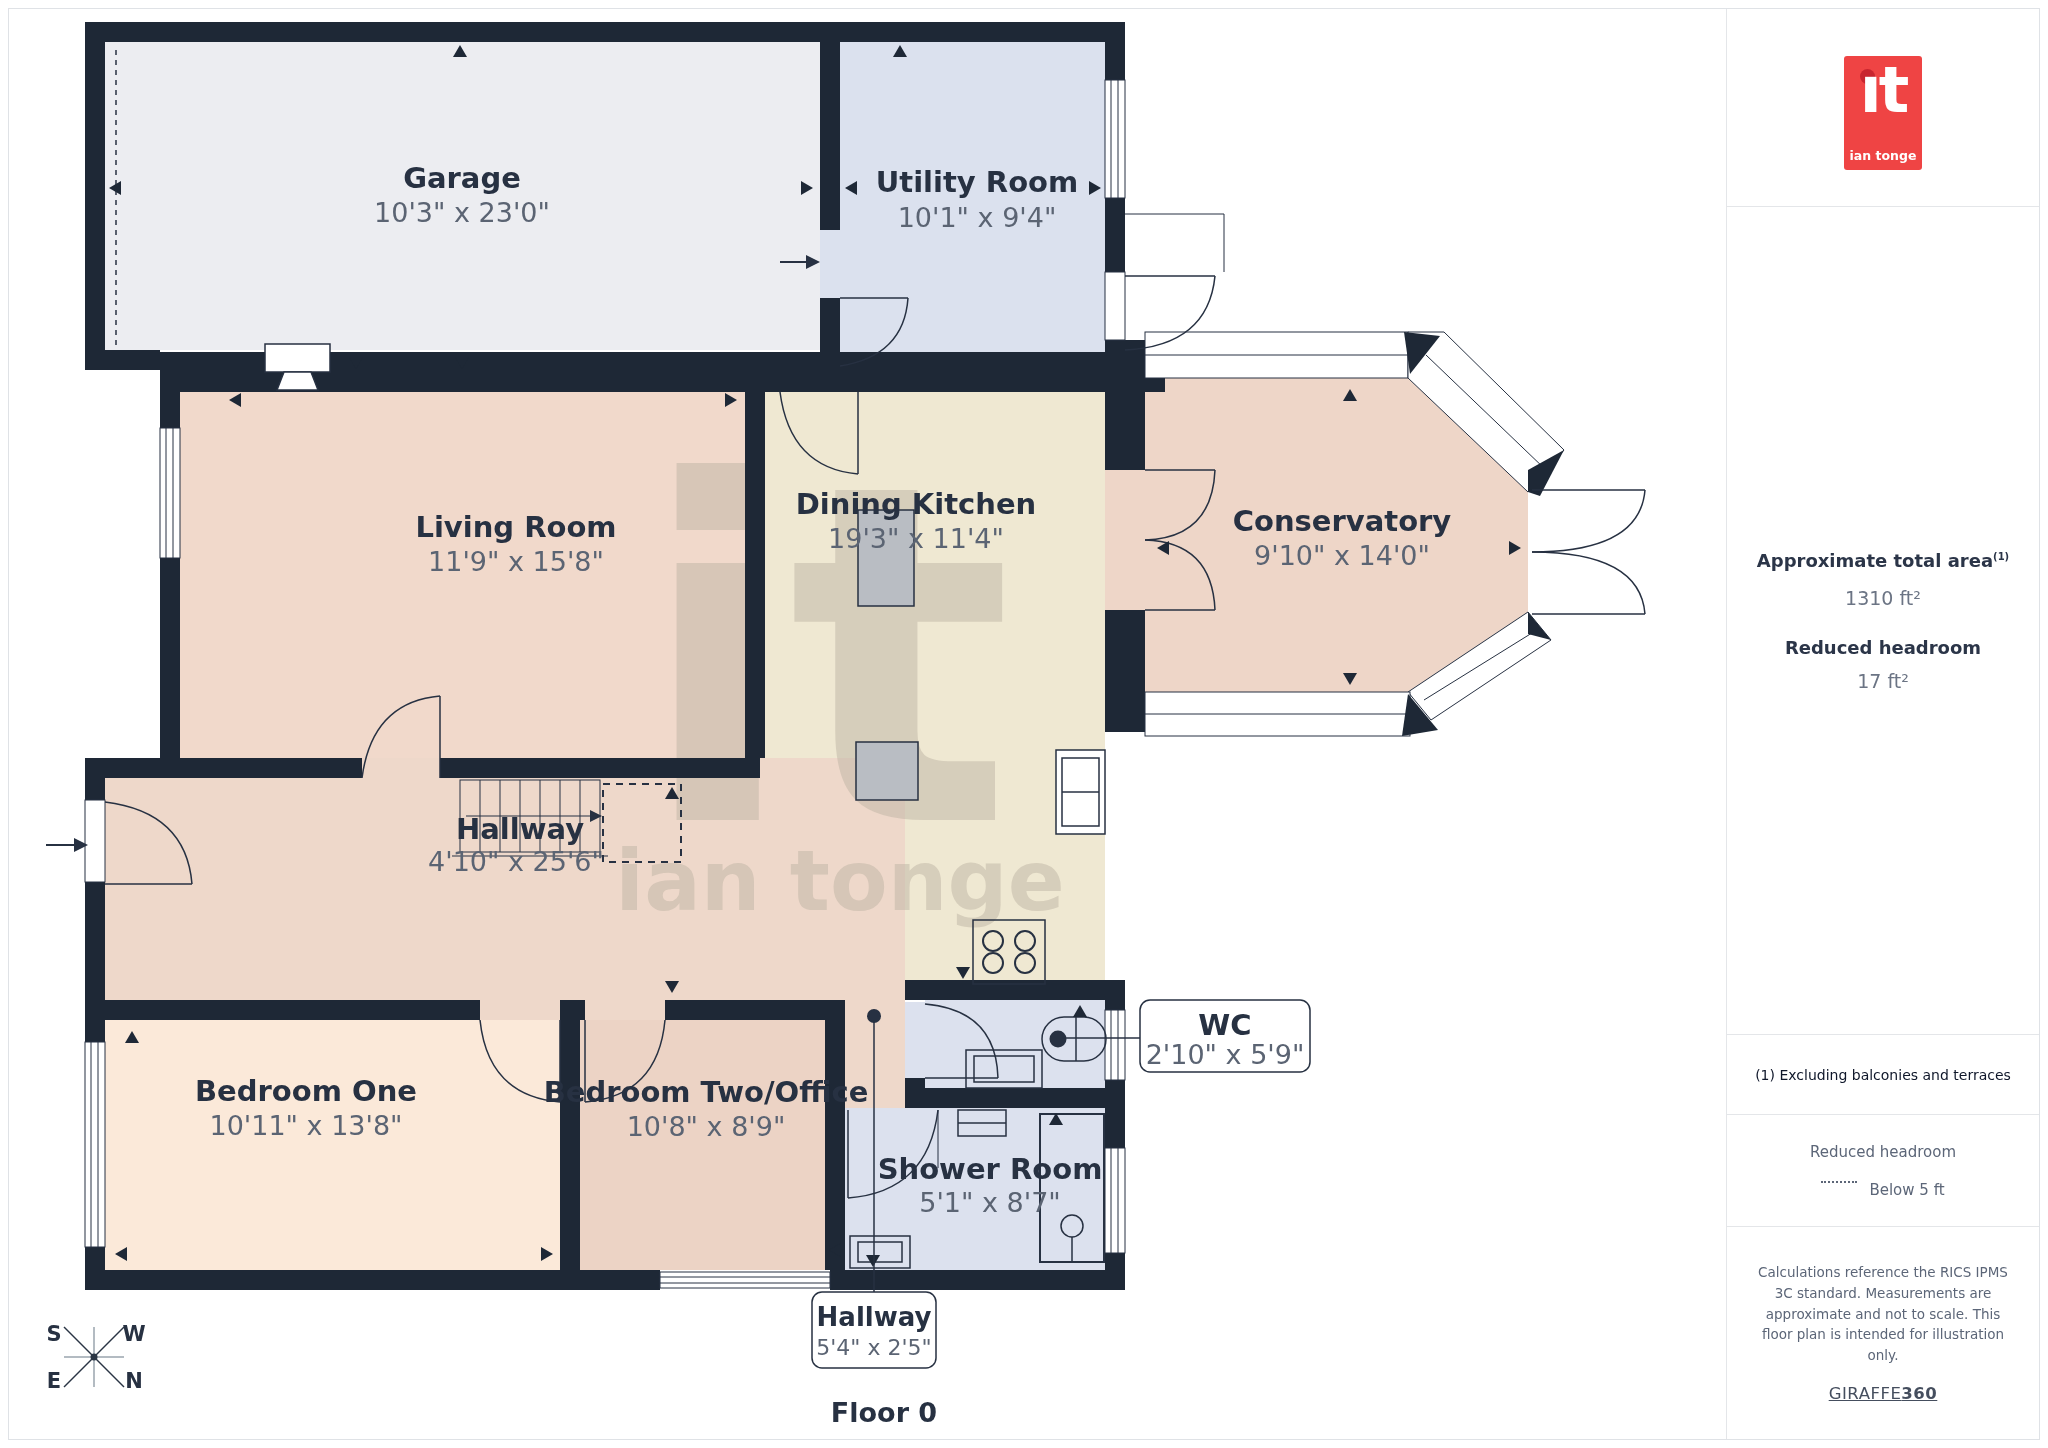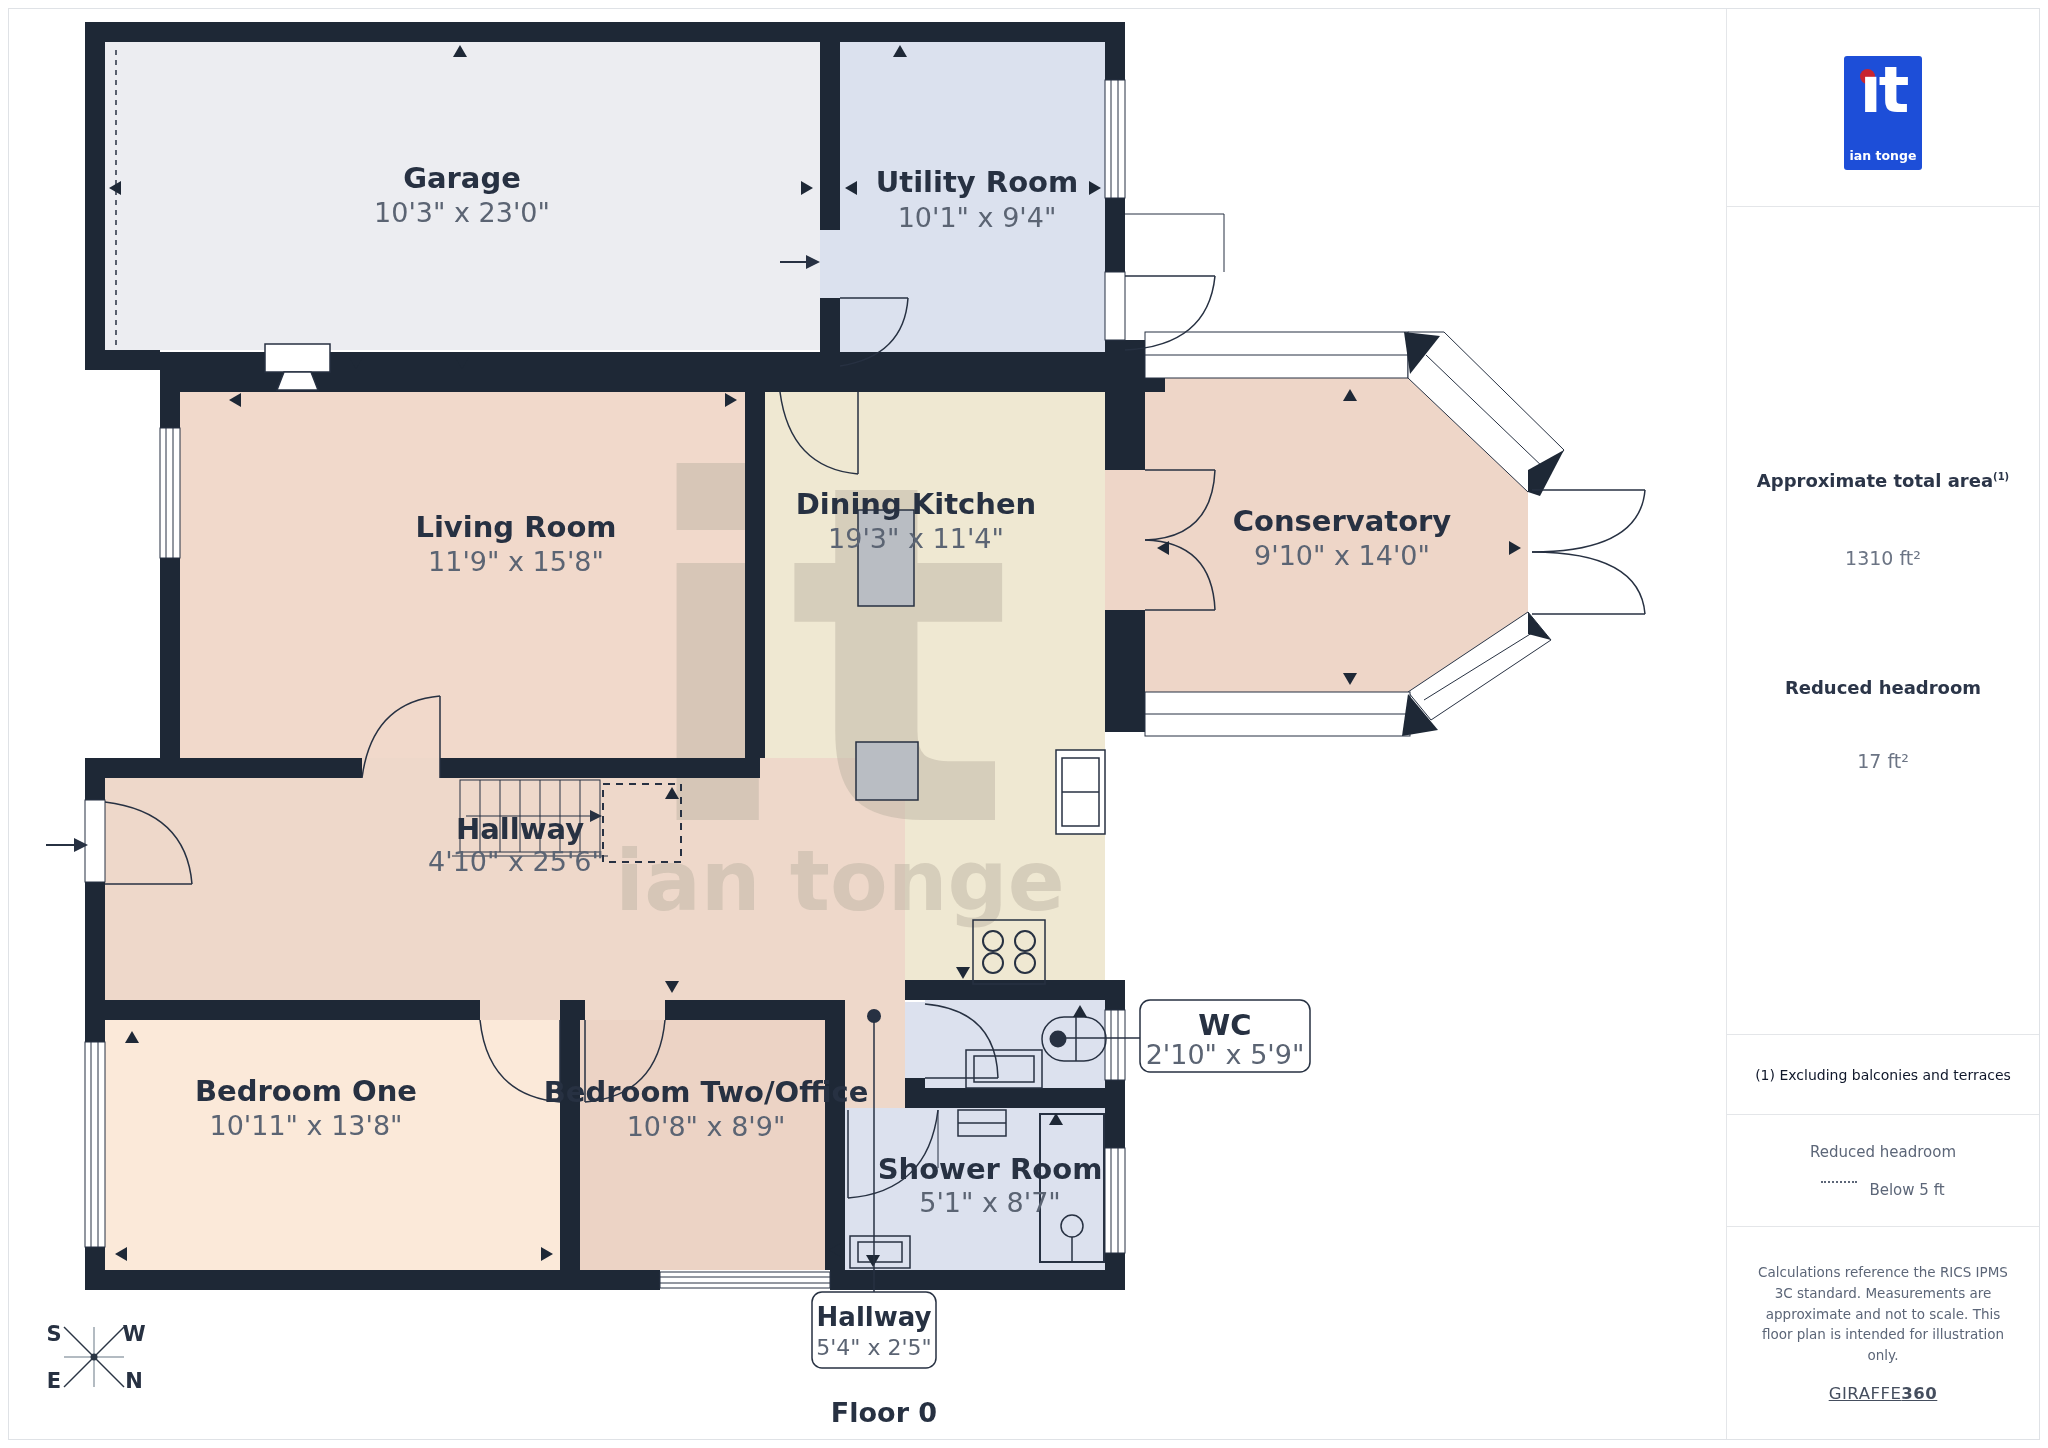--- a/index.html
+++ b/index.html
@@ -13,25 +13,25 @@
   .floor-label{font-weight:bold;font-size:27px;fill:#273142;text-anchor:middle;}
   .compass-letter{font-weight:bold;font-size:21px;fill:#273142;text-anchor:middle;}
   .wm{fill:#beb3a4;fill-opacity:.5;text-anchor:middle;font-weight:bold;}
   #page-border{position:absolute;left:8px;top:8px;width:2030px;height:1430px;
                border:1px solid #dfe2e6;pointer-events:none;}
   #sidebar{position:absolute;left:1726px;top:8px;width:313px;height:1432px;
            border-left:1px solid #e4e6e9;background:#fff;box-sizing:border-box;}
   .sb-section{box-sizing:border-box;border-bottom:1px solid #e4e6e9;display:flex;
               flex-direction:column;align-items:center;justify-content:center;text-align:center;}
   #sb-logo{height:199px;}
-  #sb-area{height:828px;gap:40px;}
+  #sb-area{height:828px;}
   #sb-note{height:80px;}
   #sb-legend{height:112px;}
   #sb-calc{height:211px;border-bottom:none;}
-  .logo-box{position:relative;width:78px;height:114px;background:#1d4ed8;border-radius:3px;margin-top:12px;}
+  .logo-box{position:relative;width:78px;height:114px;background:#ef4444;border-radius:3px;margin-top:12px;}
   .logo-mark{position:absolute;left:50%;top:2px;transform:translateX(-50%);
              font-weight:bold;font-size:64px;color:#fff;letter-spacing:-3px;line-height:1;}
   .logo-dot{position:absolute;left:16px;top:13px;width:15px;height:15px;border-radius:50%;background:#c8252f;}
   .logo-name{position:absolute;left:0;right:0;bottom:7px;color:#fff;font-size:12.5px;font-weight:bold;}
   .sb-title{font-weight:bold;font-size:18px;color:#2b3548;margin-bottom:16px;}
   .sb-title sup{font-size:10px;}
   .sb-value{font-size:19px;color:#6b7484;}
   .sb-gap{height:28px;}
   .sb-note-text{font-size:14px;color:#0f172a;padding:0 20px;}
   .legend-title{font-size:15px;color:#5c6678;margin-bottom:20px;}

